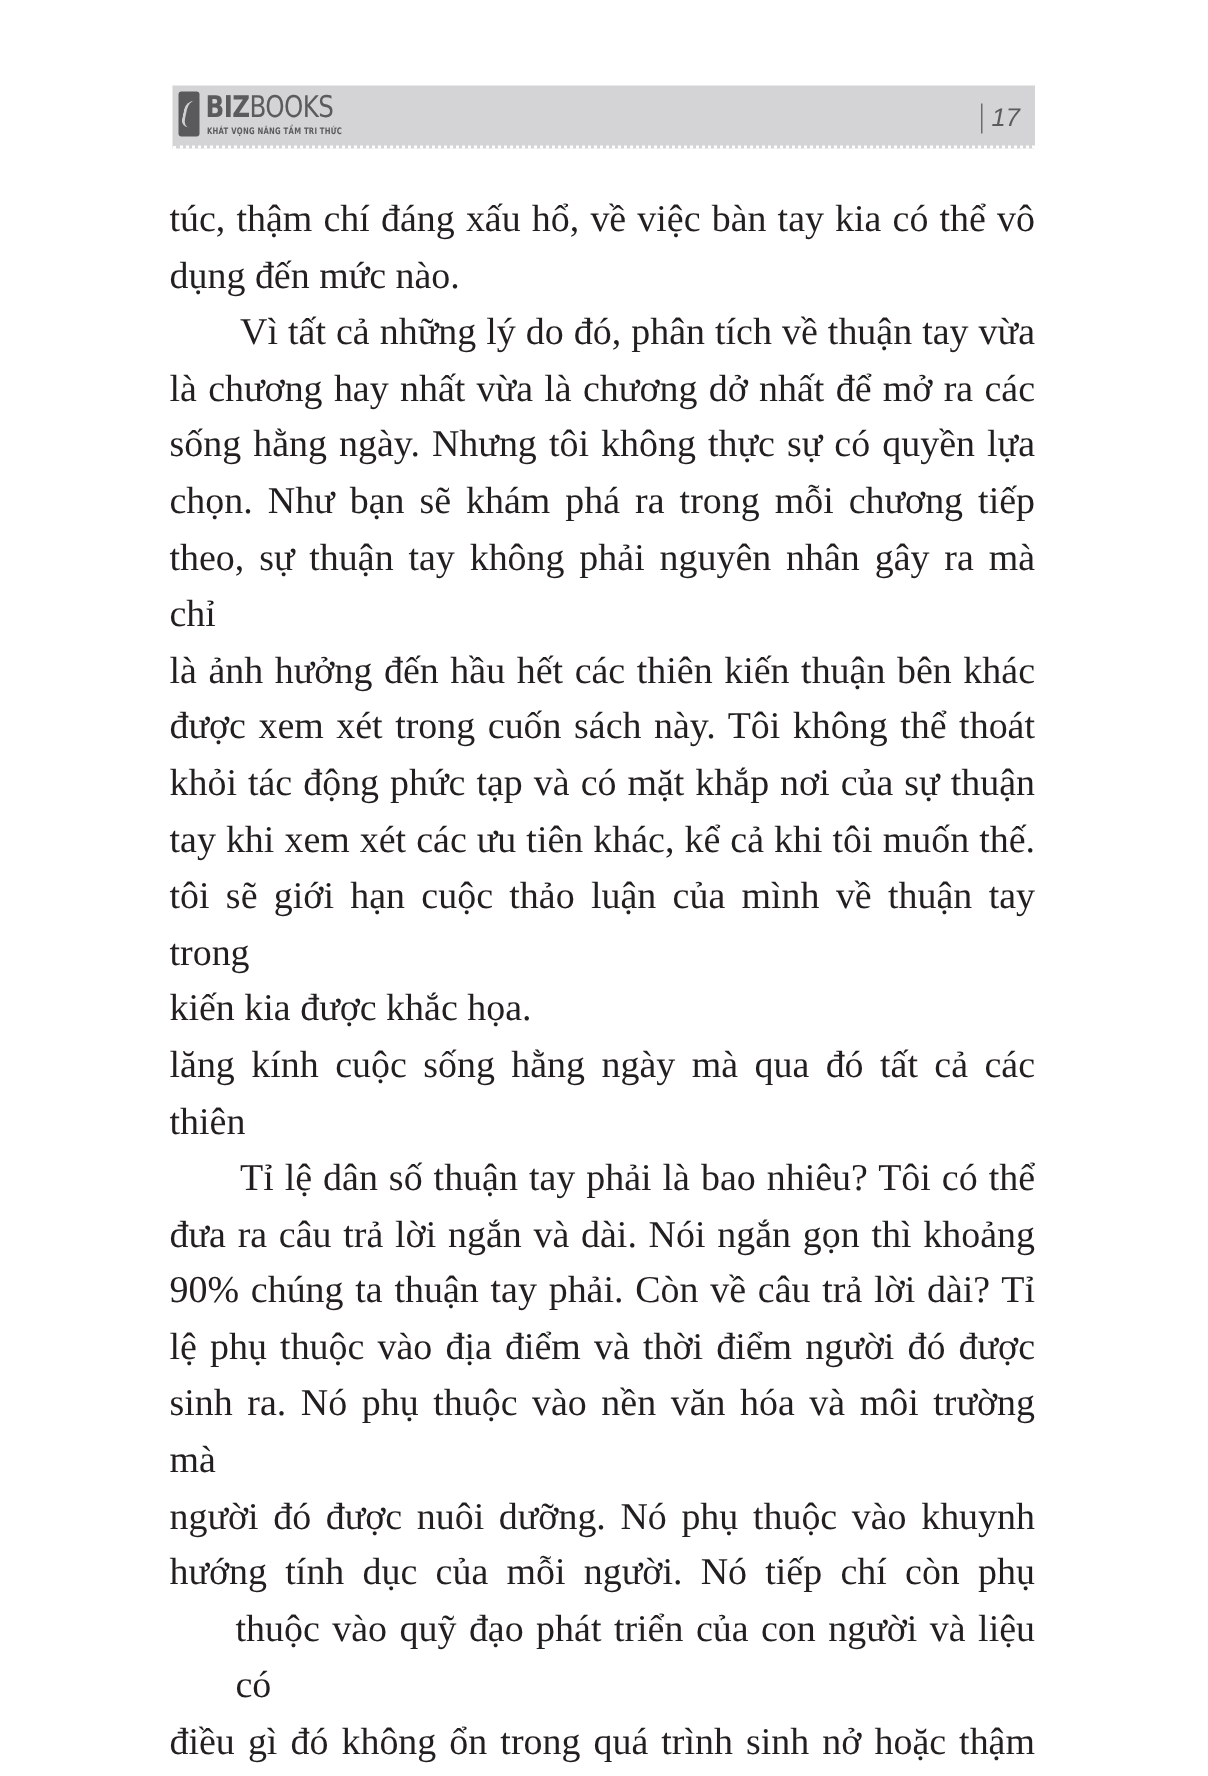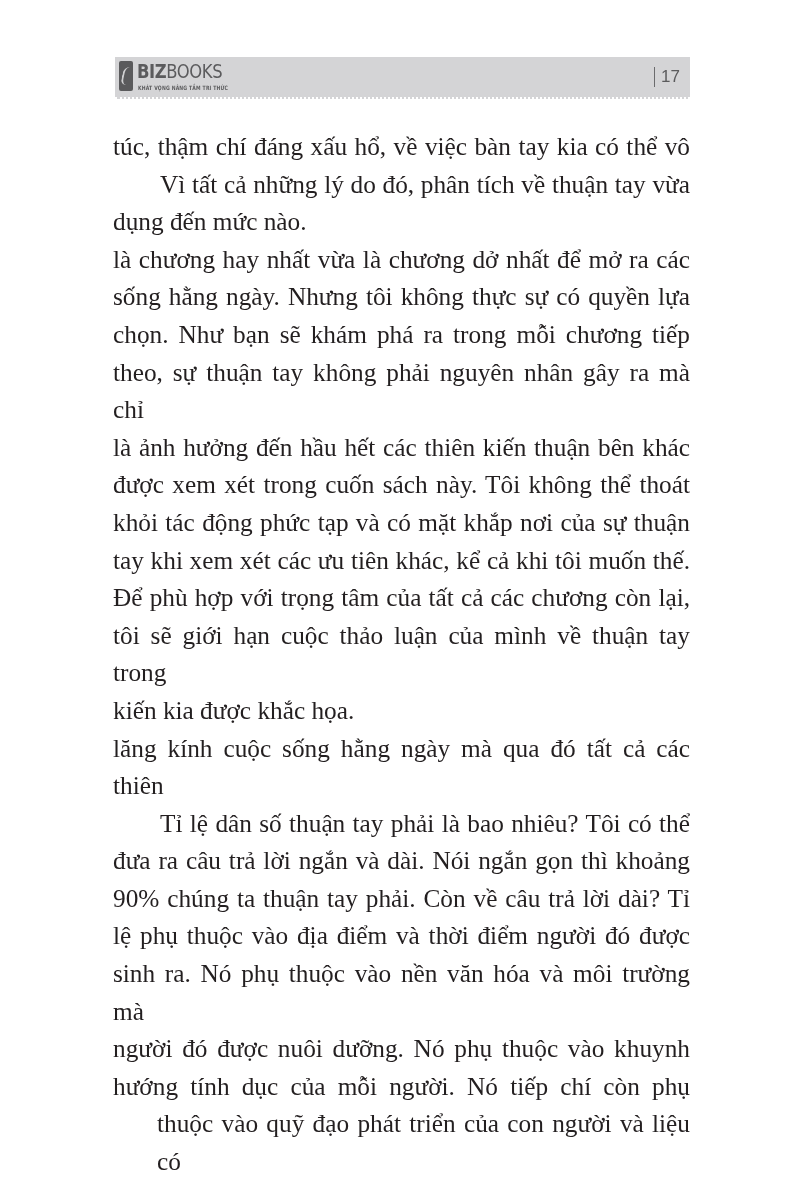--- a/index.html
+++ b/index.html
@@ -25,21 +25,21 @@
   }
   .brand .books { font-weight: normal; }
   .tagline {
     position: absolute; left: 23px; top: 27px;
     font-family: "DejaVu Sans Condensed", "DejaVu Sans", sans-serif; font-weight: bold;
     font-size: 6px; color: #5b5b5d; letter-spacing: 0.2px; line-height: 8px;
     transform: scaleX(0.85); transform-origin: left top;
   }
   .page-num-wrap {
     position: absolute; right: 10px; top: 8px; height: 24px;
-    display: flex; align-items: center;
+    display: flex; align-items: flex-end; font-style: italic;
   }
   .page-divider { width: 1px; height: 20px; background: #6b6b6d; margin-right: 6px; }
   .page-num {
     font-family: "Liberation Sans", sans-serif; font-size: 17px; color: #5b5b5d;
   }
   .content {
     position: absolute; left: 113px; top: 128px; width: 577px;
     font-family: "Liberation Serif", serif; font-size: 25.3px; line-height: 37.6px;
     color: #231f20; text-align: justify;
   }
@@ -55,31 +55,30 @@
   <div class="brand"><span>BIZ</span><span class="books">BOOKS</span></div>
   <div class="tagline">KHÁT VỌNG NÂNG TẦM TRI THỨC</div>
   <div class="page-num-wrap">
     <div class="page-divider"></div>
     <span class="page-num">17</span>
   </div>
 </div>
 
 <div class="content" id="content">
     <span class="line" style="white-space: normal;">túc, thậm chí đáng xấu hổ, về việc bàn tay kia có thể vô</span>
+    <span class="line last" style="white-space: normal;">dụng đến mức nào.</span>
     <span class="line indent" style="white-space: normal;">Vì tất cả những lý do đó, phân tích về thuận tay vừa</span>
-    <span class="line last" style="white-space: normal;">dụng đến mức nào.</span>
     <span class="line" style="white-space: normal;">là chương hay nhất vừa là chương dở nhất để mở ra các</span>
     <span class="line" style="white-space: normal;">sống hằng ngày. Nhưng tôi không thực sự có quyền lựa</span>
     <span class="line" style="white-space: normal;">chọn. Như bạn sẽ khám phá ra trong mỗi chương tiếp</span>
     <span class="line" style="white-space: normal;">theo, sự thuận tay không phải nguyên nhân gây ra mà chỉ</span>
     <span class="line" style="white-space: normal;">là ảnh hưởng đến hầu hết các thiên kiến thuận bên khác</span>
     <span class="line" style="white-space: normal;">được xem xét trong cuốn sách này. Tôi không thể thoát</span>
     <span class="line" style="white-space: normal;">khỏi tác động phức tạp và có mặt khắp nơi của sự thuận</span>
     <span class="line" style="white-space: normal;">tay khi xem xét các ưu tiên khác, kể cả khi tôi muốn thế.</span>
-    <span class="line" style="white-space: normal;">Để phù hợp với trọng tâm của tất cả các chương còn lại,</span>
     <span class="line" style="white-space: normal;">tôi sẽ giới hạn cuộc thảo luận của mình về thuận tay trong</span>
     <span class="line last" style="white-space: normal;">kiến kia được khắc họa.</span>
     <span class="line" style="white-space: normal;">lăng kính cuộc sống hằng ngày mà qua đó tất cả các thiên</span>
     <span class="line indent" style="white-space: normal;">Tỉ lệ dân số thuận tay phải là bao nhiêu? Tôi có thể</span>
     <span class="line" style="white-space: normal;">đưa ra câu trả lời ngắn và dài. Nói ngắn gọn thì khoảng</span>
     <span class="line" style="white-space: normal;">90% chúng ta thuận tay phải. Còn về câu trả lời dài? Tỉ</span>
     <span class="line" style="white-space: normal; font-family: Liberation Serif, serif;">lệ phụ thuộc vào địa điểm và thời điểm người đó được</span>
     <span class="line" style="white-space: normal;">sinh ra. Nó phụ thuộc vào nền văn hóa và môi trường mà</span>
     <span class="line" style="white-space: normal;">người đó được nuôi dưỡng. Nó phụ thuộc vào khuynh</span>
     <span class="line" style="white-space: normal;">hướng tính dục của mỗi người. Nó tiếp chí còn phụ</span>

